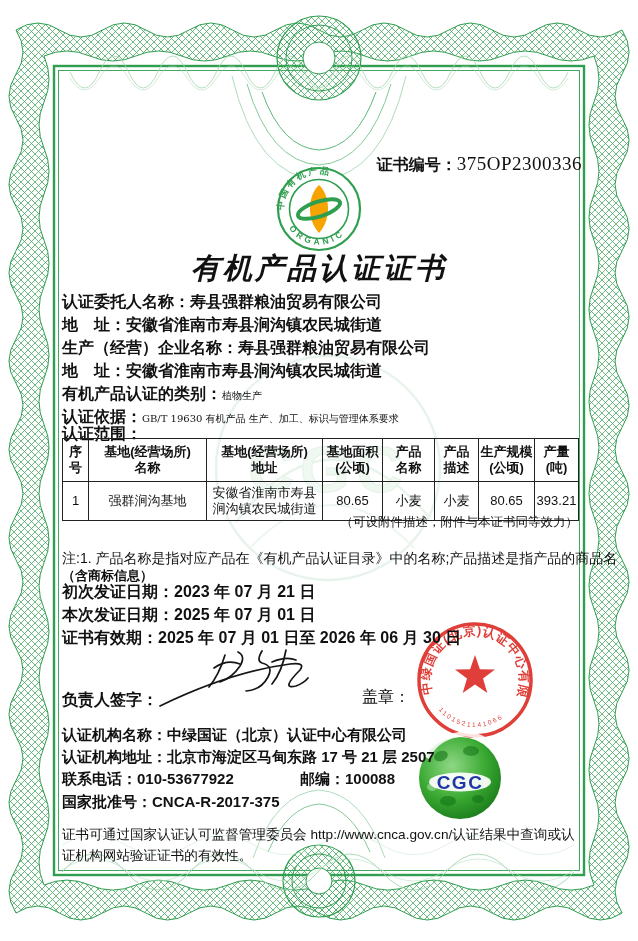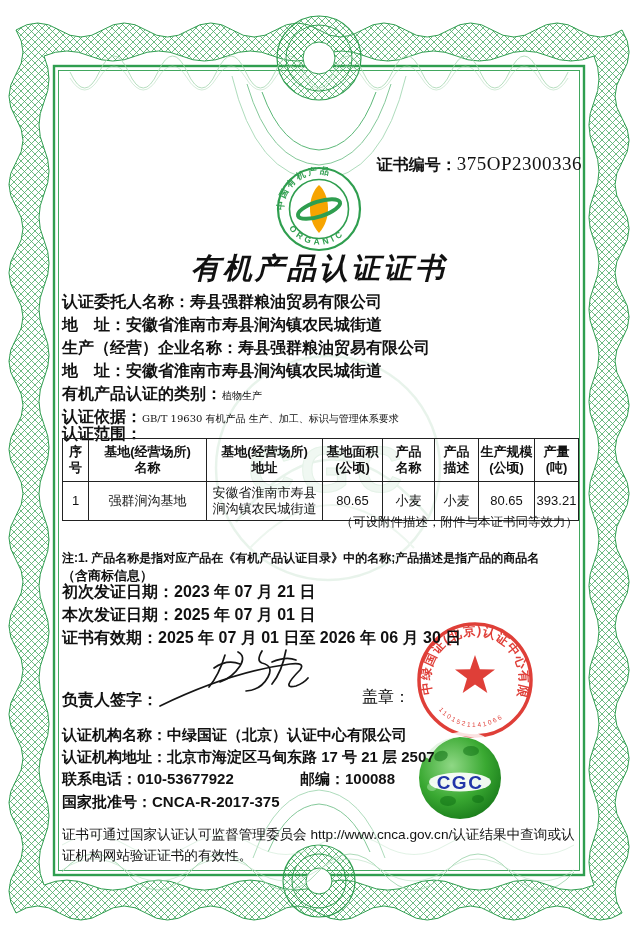--- a/index.html
+++ b/index.html
@@ -15,21 +15,21 @@
   .line .kai,.kai{font-family:"DejaVu Serif","Liberation Serif",serif;font-weight:500;font-size:10px;}
   .scope{left:62px;top:424px;font-size:16px;font-weight:700;}
   table.scope-tb{position:absolute;left:62px;top:438px;width:516px;border-collapse:collapse;
         table-layout:fixed;background:transparent;}
   table.scope-tb th,table.scope-tb td{border:1px solid #222;text-align:center;vertical-align:middle;
         padding:1px 1px;font-size:13px;line-height:16px;}
   table.scope-tb th{font-weight:700;height:40px;}
   table.scope-tb td{font-weight:400;height:36px;}
   .attach{right:60px;top:514px;font-size:12.5px;}
   .statement{left:62px;top:531px;font-size:14.6px;font-weight:700;}
-  .note{left:62px;top:550px;font-size:12px;font-weight:700;}
+  .note{left:62px;top:550px;font-size:14px;font-weight:400;}
   .note2{left:62px;top:567px;font-size:13px;font-weight:700;}
   .d1{top:582px}.d2{top:605px}.d3{top:628px}
   .sig{left:62px;top:690px;font-size:16px;font-weight:700;}
   .sealLbl{left:362px;top:687px;font-size:16px;font-weight:400;}
   .ag{font-size:15px;font-weight:700;}
   .a1{top:726px}.a2{top:748px}.a3{top:770px}.a4{top:793px}
   .mail{position:absolute;left:238px;}
   .footer{position:absolute;left:62px;top:824px;width:518px;font-size:13.6px;font-weight:400;
         line-height:21px;white-space:normal;word-break:break-all;}
 </style>

